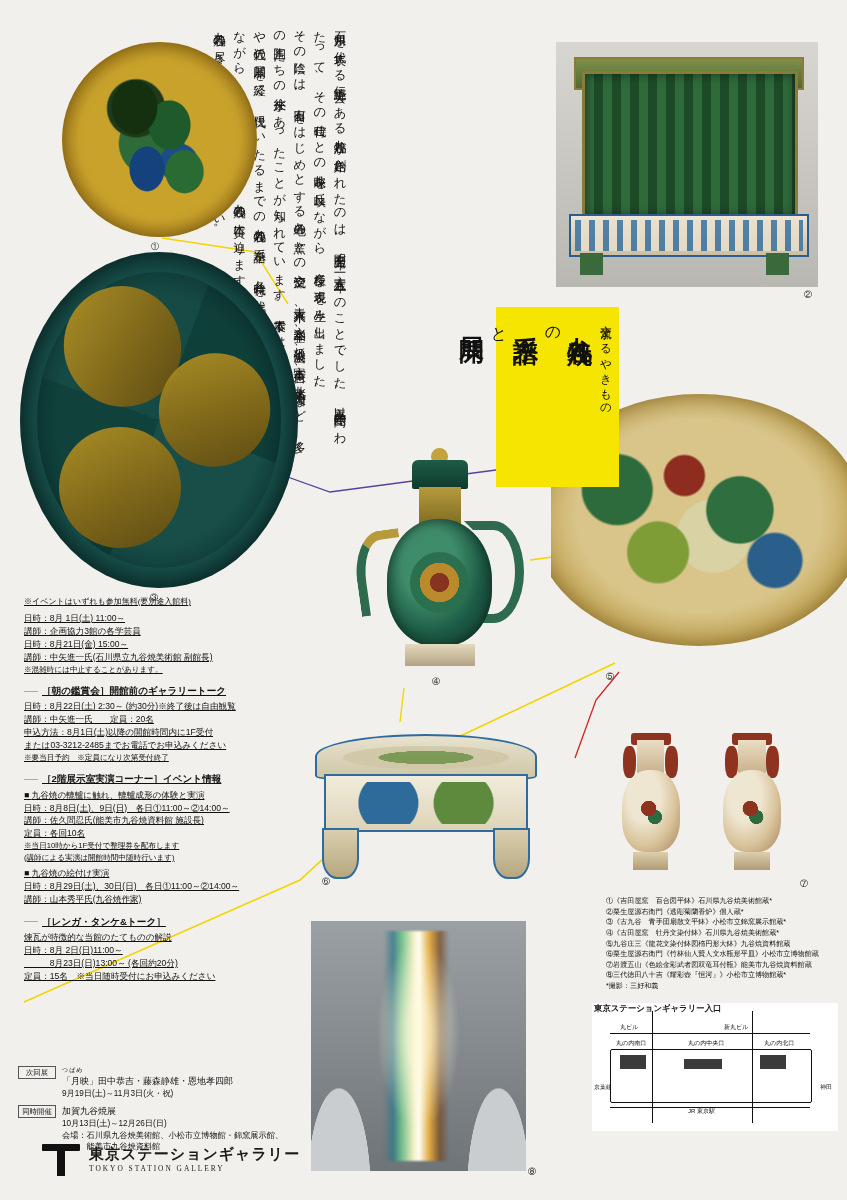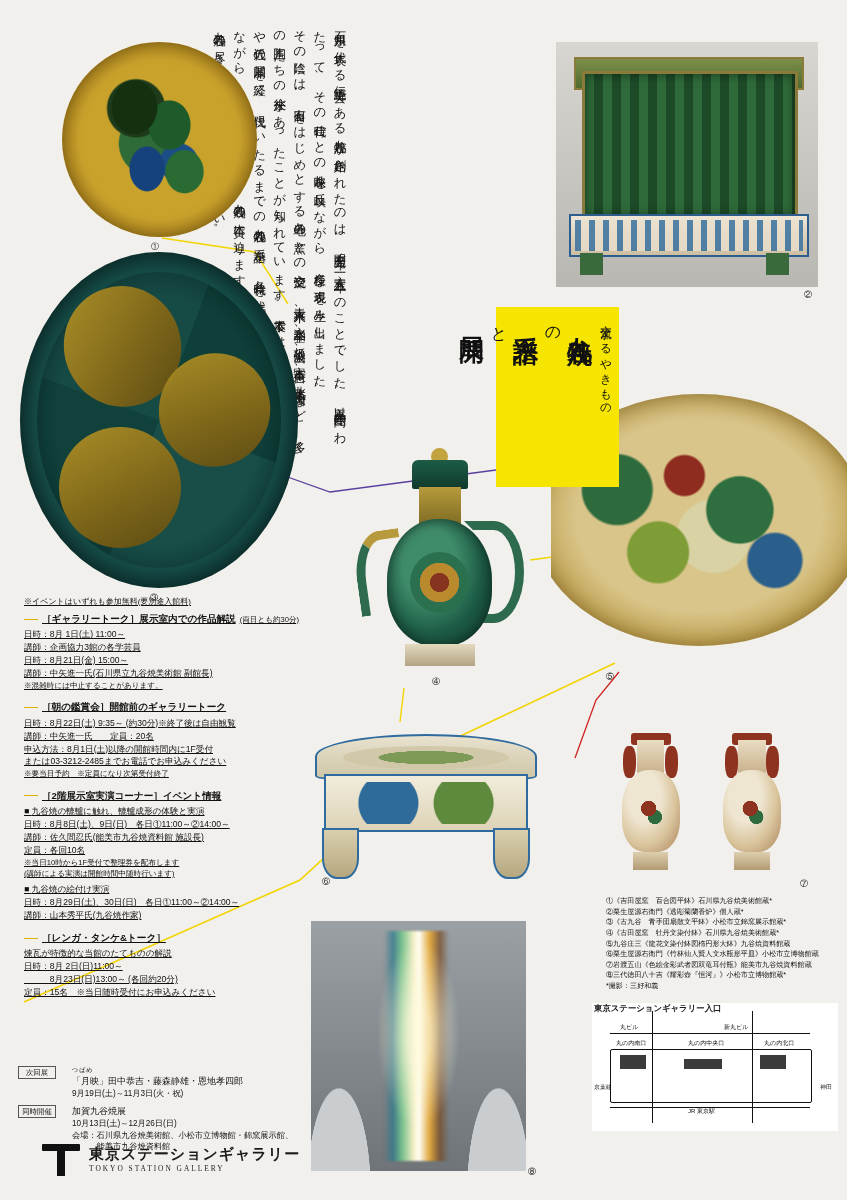--- a/index.html
+++ b/index.html
@@ -327,21 +327,21 @@
   .sec p{margin:0;}
   .sec .small{font-size:7.6px;}
   .sq{font-size:8.6px;}
   .sq:before{content:"■ ";}
 
   #next-shows{
     position:absolute;left:18px;top:1066px;width:300px;
     font-family:"Liberation Sans", sans-serif;
     font-size:8.2px;line-height:1.45;color:#111;z-index:10;
   }
-  #next-shows .row{display:flex;gap:16px;margin-bottom:5px;}
+  #next-shows .row{display:flex;gap:6px;margin-bottom:5px;}
   #next-shows .tag{
     flex:0 0 32px;border:1px solid #555;font-size:7.4px;
     padding:1px 2px;text-align:center;line-height:1.25;height:fit-content;
   }
   #next-shows .body{flex:1;}
   #next-shows .ttl{font-size:9px;}
   .ruby{font-size:6px;display:block;letter-spacing:1px;}
 
   
   #logo{
@@ -494,38 +494,33 @@
     <div class="glow2"></div>
     <div class="arcL"></div>
     <div class="arcR"></div>
   </div>
   <div class="cap" style="left:528px;top:1166px;">⑧</div>
 
   <div id="events">
     <div class="note-top">※イベントはいずれも参加無料(要別途入館料)</div>
 
     <div class="sec">
-      <div class="sec-head">
-          <span class="rule"></span>
-        <span>［ギャラリートーク］展示室内での作品解説</span>
-        <span class="sub">(両日とも約30分)</span>
-      </div>
       <p>日時：8月 1日(土) 11:00～</p>
       <p>講師：企画協力3館の各学芸員</p>
       <p>日時：8月21日(金) 15:00～</p>
       <p>講師：中矢進一氏(石川県立九谷焼美術館 副館長)</p>
       <p class="small">※混雑時には中止することがあります。</p>
     </div>
 
     <div class="sec">
       <div class="sec-head">
           <span class="rule"></span>
         <span>［朝の鑑賞会］開館前のギャラリートーク</span>
       </div>
-      <p>日時：8月22日(土) 9:35～ (約30分)※終了後は自由観覧</p>
+      <p>日時：8月22日(土) 2:30～ (約30分)※終了後は自由観覧</p>
       <p>講師：中矢進一氏　　定員：20名</p>
       <p>申込方法：8月1日(土)以降の開館時間内に1F受付</p>
       <p>または03-3212-2485までお電話でお申込みください</p>
       <p class="small">※要当日予約　※定員になり次第受付終了</p>
     </div>
 
     <div class="sec">
       <div class="sec-head">
           <span class="rule"></span>
         <span>［2階展示室実演コーナー］イベント情報</span>

